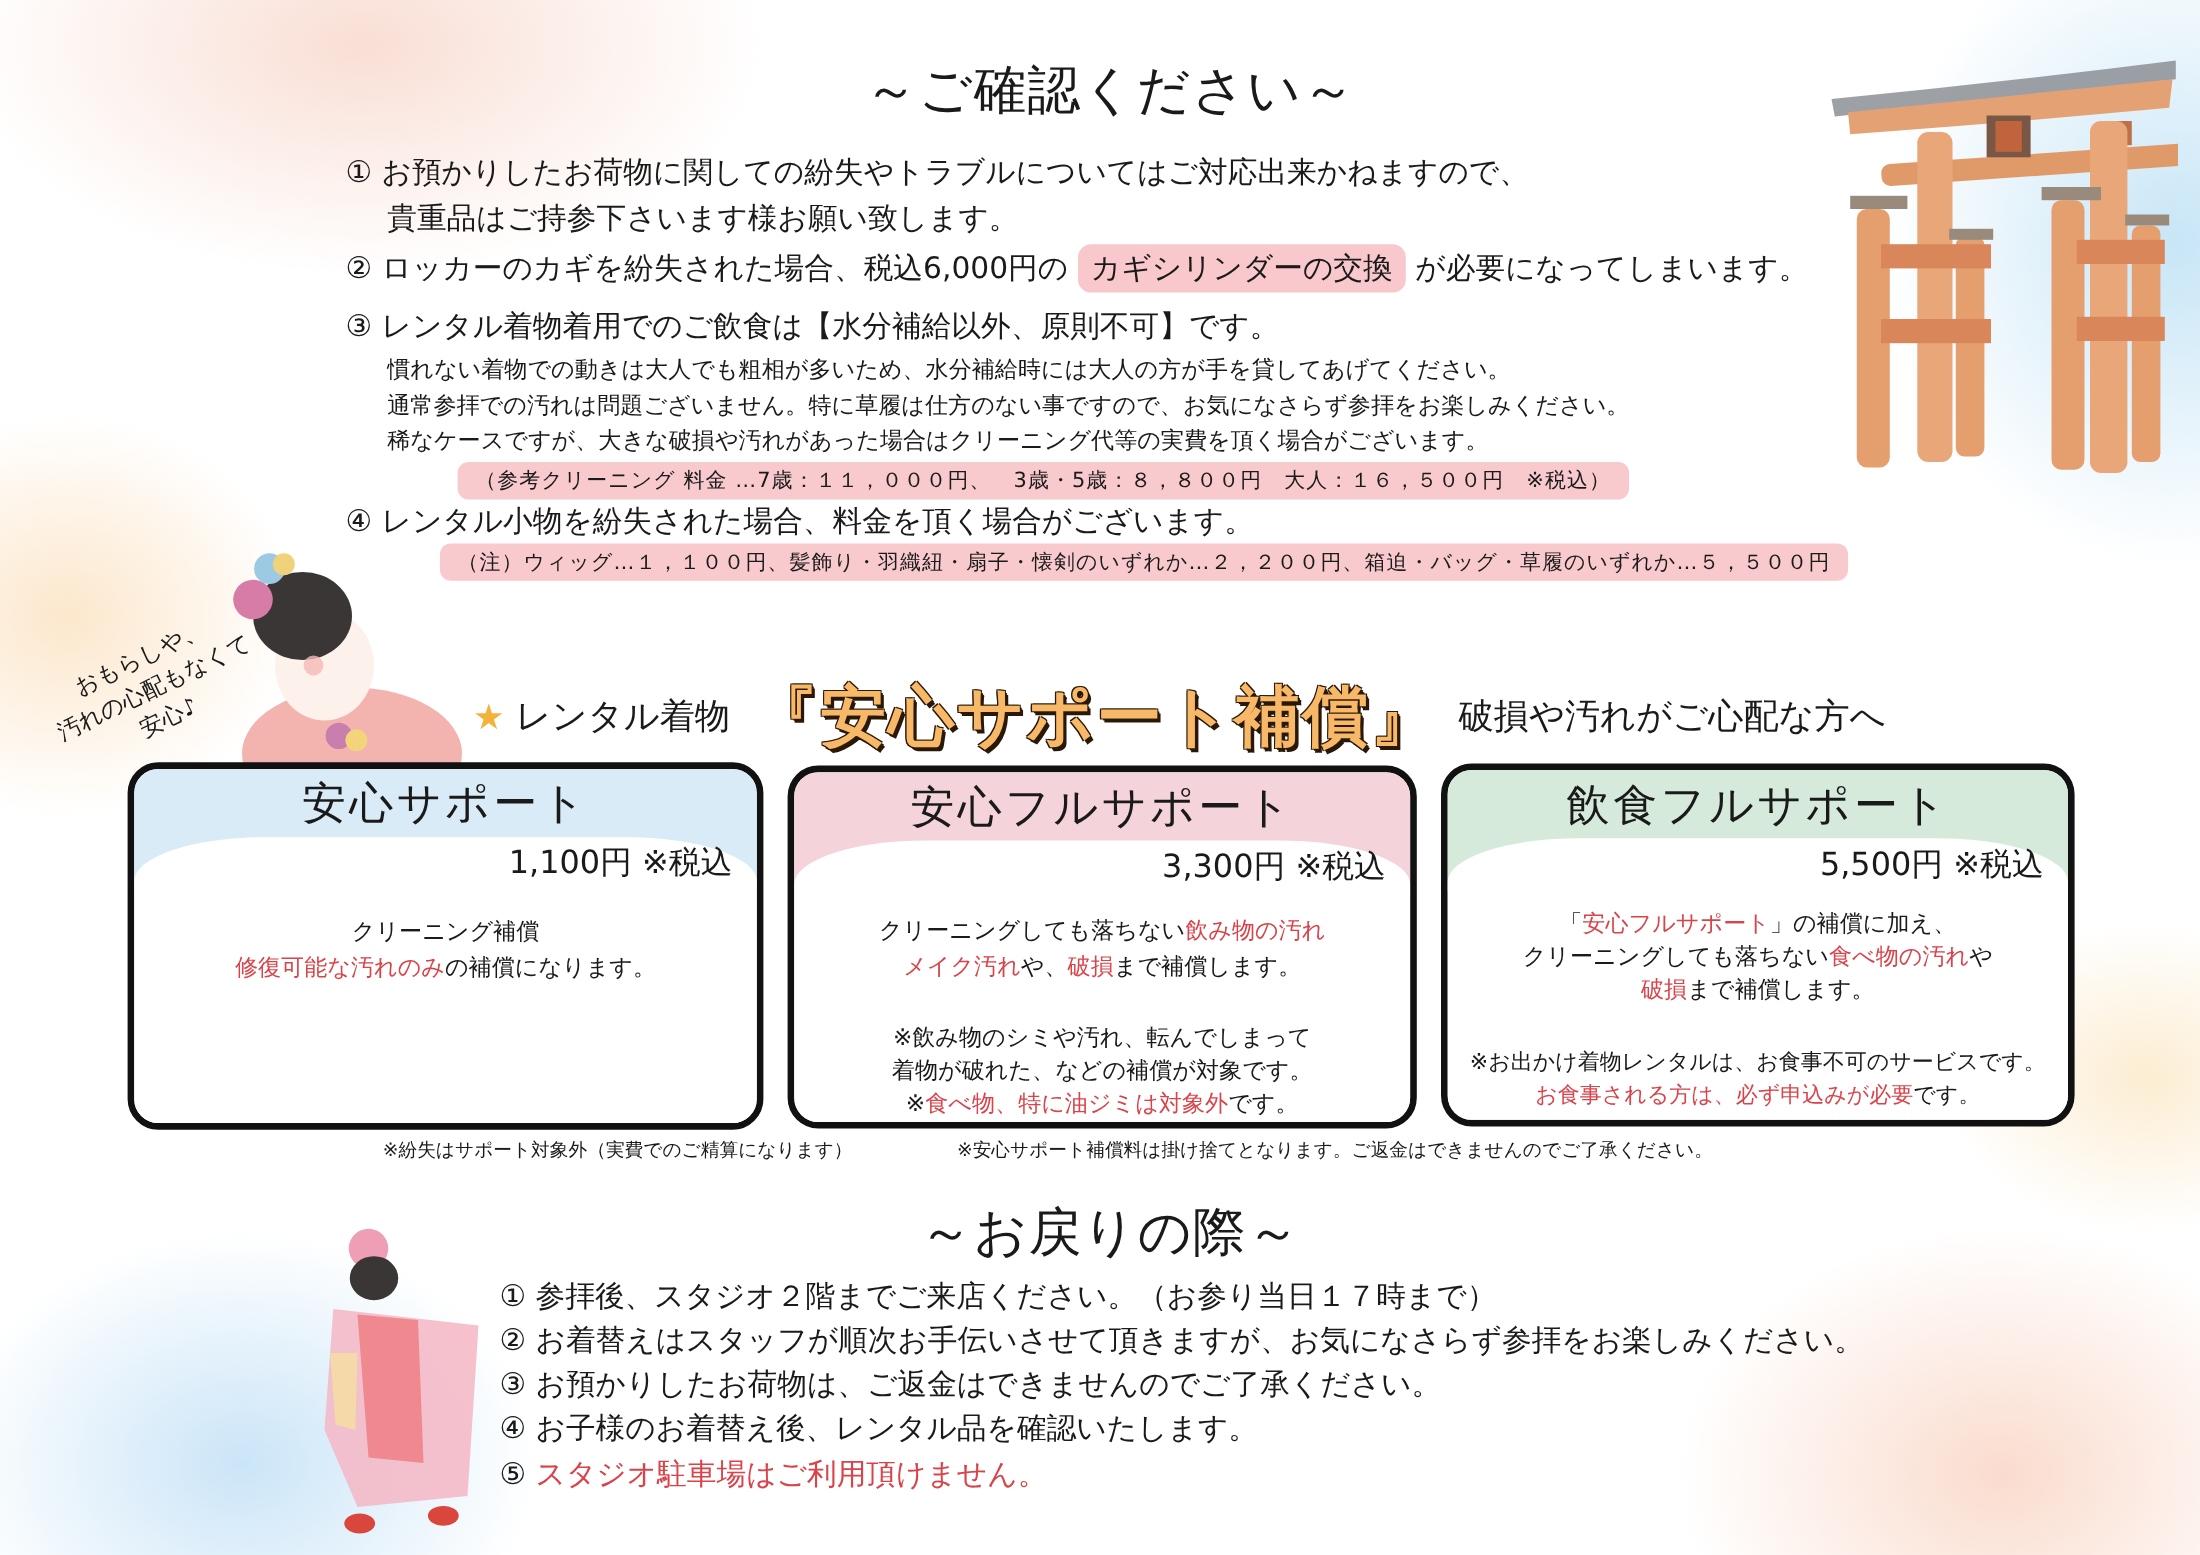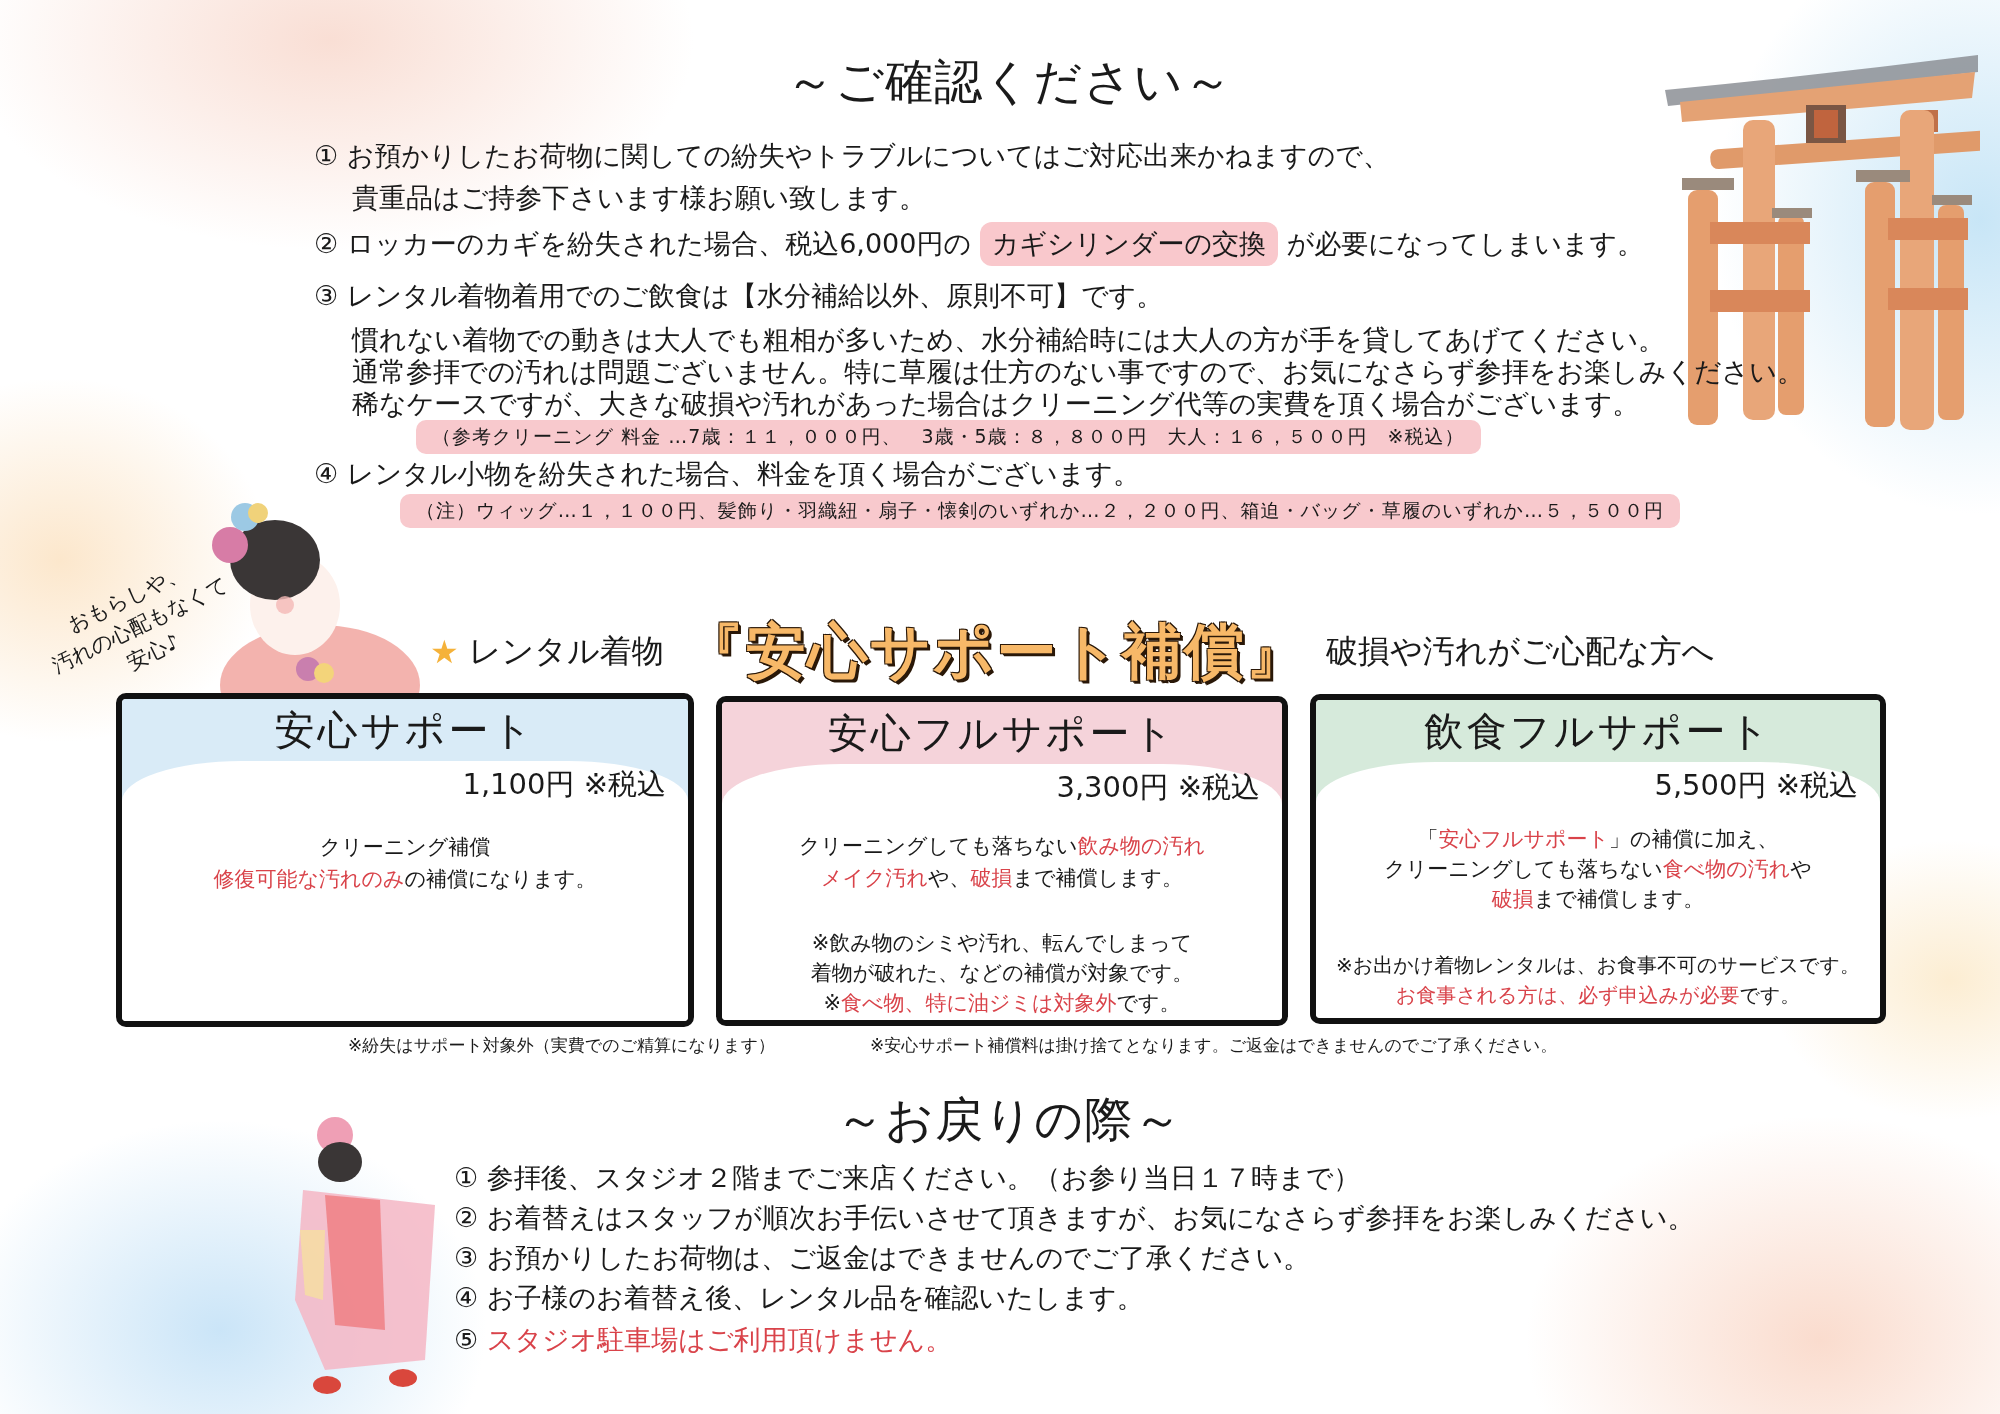--- a/index.html
+++ b/index.html
@@ -16,38 +16,38 @@
       radial-gradient(ellipse 420px 320px at 1820px 1340px, rgba(248,205,185,0.7), rgba(255,255,255,0) 70%),
       radial-gradient(ellipse 260px 200px at 1950px 980px, rgba(250,225,180,0.6), rgba(255,255,255,0) 70%),
       #ffffff;
   }
   .abs { position: absolute; }
   .title {
     font-size: 48px; letter-spacing: 1px; white-space: nowrap;
     font-family: "DejaVu Sans", sans-serif;
   }
   .line { font-size: 27px; white-space: nowrap; }
-  .small { font-size: 27px; white-space: nowrap; text-align: right; }
+  .small { font-size: 21px; white-space: nowrap; text-align: right; }
   .pill {
     display: inline-block; background: #f9c8cc; border-radius: 12px;
     padding: 4px 12px;
   }
   .note-pill {
     background: #f8c9cd; border-radius: 10px; padding: 4px 16px;
     font-size: 19px; letter-spacing: 1px; white-space: nowrap;
   }
   .red { color: #d9434a; }
   .star { color: #f5b23a; }
   .banner-main {
     font-size: 60px; font-weight: bold; color: #f7b868;
     text-shadow: 2px 2px 0 #2a1808, -1px -1px 0 #2a1808, 1px -1px 0 #2a1808, -1px 1px 0 #2a1808, 3px 3px 0 #2a1808;
     letter-spacing: 2px; white-space: nowrap; font-family: Liberation Mono, monospace;
   }
   .card {
-    position: absolute; border: 6px solid #111; border-radius: 10px;
+    position: absolute; border: 6px solid #111; border-radius: 28px;
     background: #fff; overflow: hidden;
   }
   .card-head {
     position: absolute; left: 0; top: 0; width: 100%; height: 110px;
   }
   .card-body-curve {
     position: absolute; left: 0; top: 62px; width: 100%; height: 400px;
     background: #fff; border-radius: 120px 120px 0 0 / 40px 40px 0 0;
   }
   .card-title {

